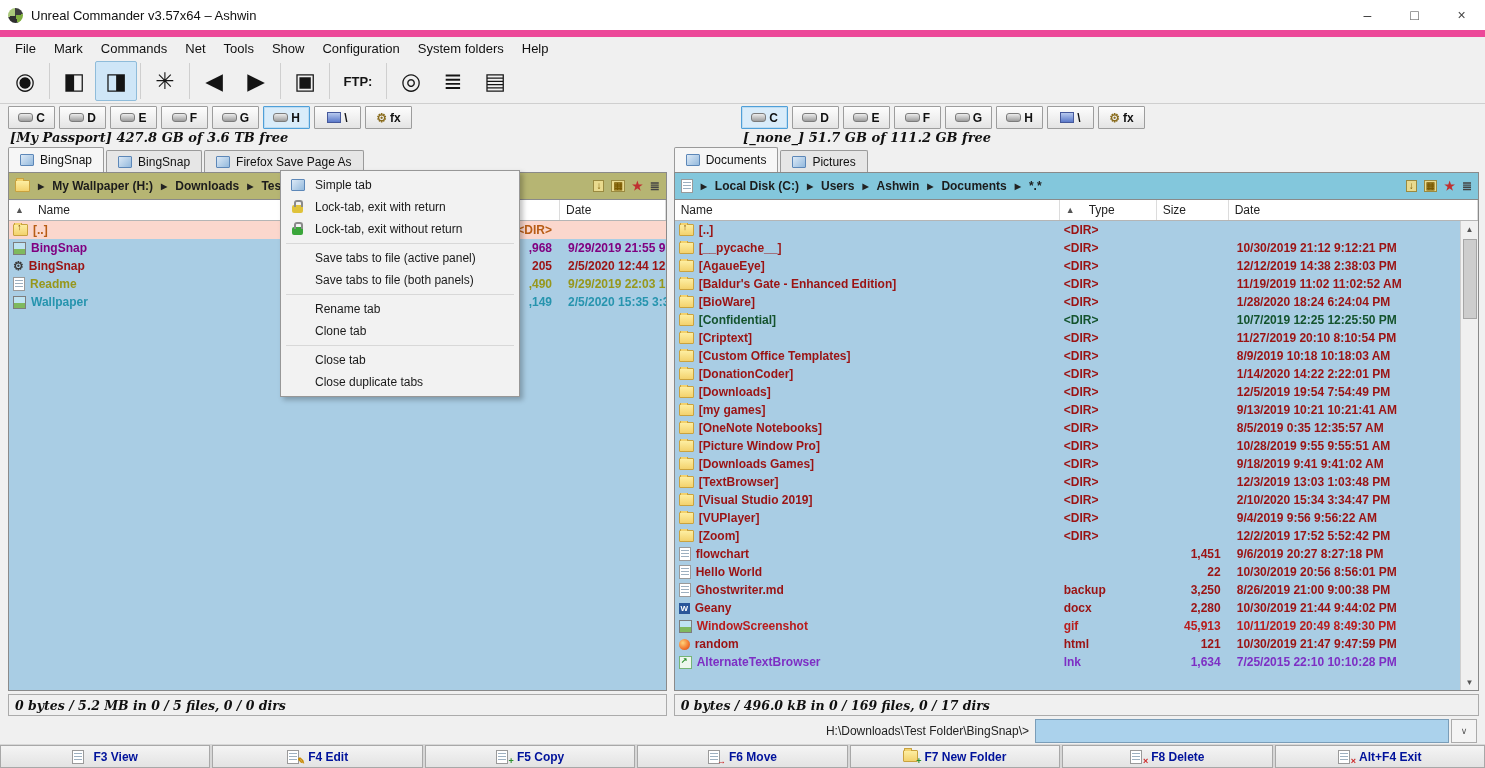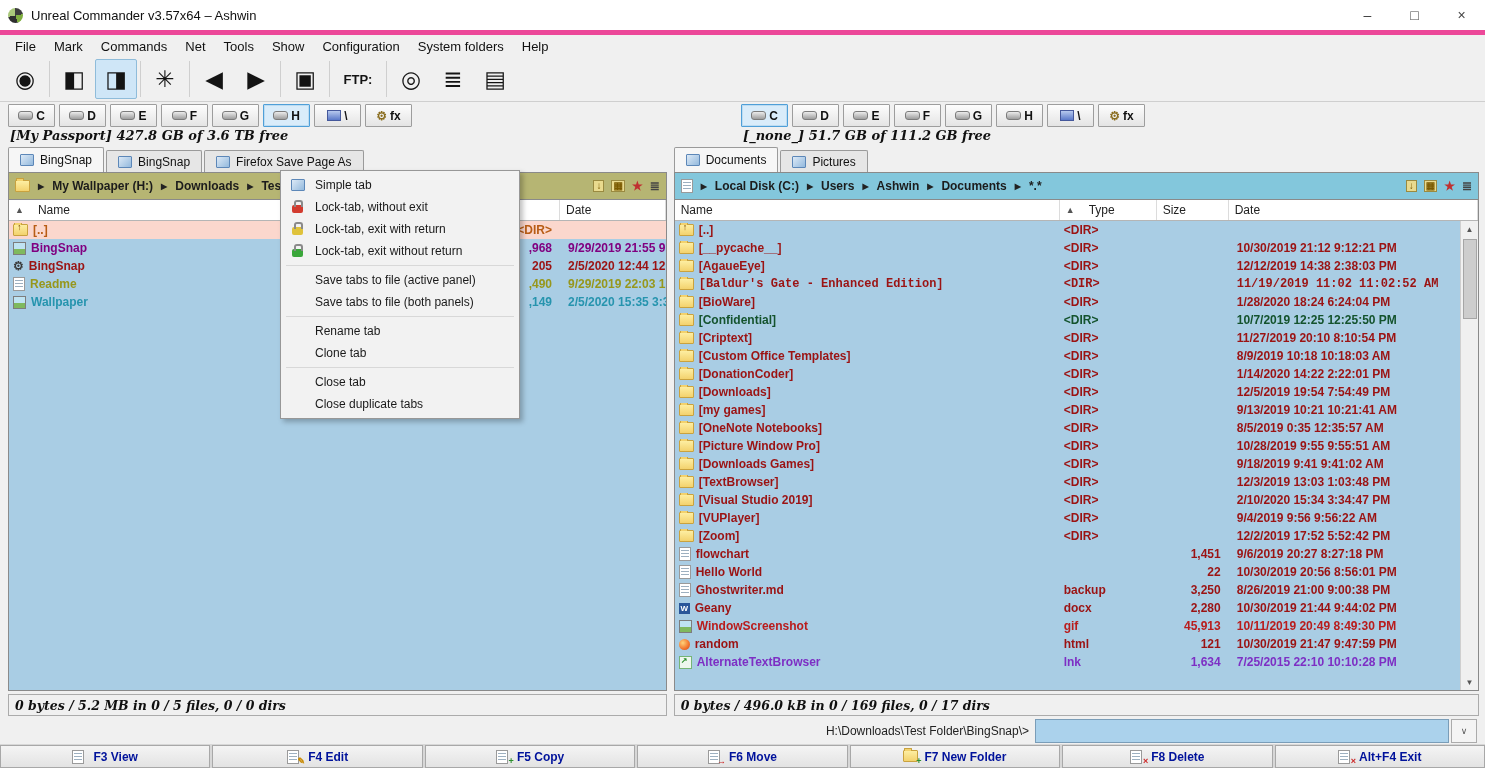--- a/index.html
+++ b/index.html
@@ -1,19 +1,19 @@
 <!DOCTYPE html>
 <html><head>
 <meta charset="utf-8">
 <style>
   html,body{margin:0;padding:0}
   body{width:1485px;height:768px;position:relative;background:#f0f0f0;
        font-family:"Liberation Sans",sans-serif;overflow:hidden;
        -webkit-font-smoothing:antialiased}
-  .titlebar{height:30px;background:#ffffff;display:flex;align-items:center;padding-left:8px;gap:8px;border-bottom:5px solid #ec4899}
+  .titlebar{height:30px;background:#ffffff;display:flex;align-items:center;padding-left:8px;gap:8px;border-bottom:7px solid #ec4899}
   .appicon{width:15px;height:15px;border-radius:50%;background:conic-gradient(#3c3c3c 0 22%,#7fae3f 22% 45%,#2e2e2e 45% 72%,#a9c77a 72%)}
   .title-text{font-size:13px;color:#111}
   .win-controls{margin-left:auto;display:flex;height:100%}
   .win-btn{width:47px;height:100%;display:flex;align-items:center;justify-content:center;font-size:14px;color:#444}
   .menubar{height:22px;display:flex;align-items:center;background:#f0f0f0;padding-left:6px}
   .menu-item{padding:2px 9px;font-size:13px;color:#111}
   .toolbar{height:44px;display:flex;align-items:center;background:#f0f0f0;border-bottom:1px solid #cfcfcf;padding-left:4px}
   .tb-btn{min-width:40px;height:38px;display:flex;align-items:center;justify-content:center;font-size:23px;color:#141414;border:1px solid transparent;border-radius:2px}
   .tb-btn.ftp{font-size:13px;font-weight:700;padding:0 4px}
   .tb-btn.active{background:#cfe6f7;border-color:#8fbcda}
@@ -376,21 +376,21 @@
             </div>
             <div class="frow" style="grid-template-columns: 385px 97px 72px 1fr; color: rgb(155, 19, 19);">
               <div class="cell-name">
                 <span class="ic-folder"></span>
                 <span>[AgaueEye]</span>
               </div>
               <div class="cell-type">&lt;DIR&gt;</div>
               <div class="cell-size"></div>
               <div class="cell-date">12/12/2019 14:38 2:38:03 PM</div>
             </div>
-            <div class="frow" style="grid-template-columns: 385px 97px 72px 1fr; color: rgb(155, 19, 19); font-family: Liberation Mono, monospace;">
+            <div class="frow" style="grid-template-columns: 385px 97px 72px 1fr; color: rgb(155, 19, 19);">
               <div class="cell-name">
                 <span class="ic-folder"></span>
                 <span>[Baldur's Gate - Enhanced Edition]</span>
               </div>
               <div class="cell-type">&lt;DIR&gt;</div>
               <div class="cell-size"></div>
               <div class="cell-date">11/19/2019 11:02 11:02:52 AM</div>
             </div>
             <div class="frow" style="grid-template-columns: 385px 97px 72px 1fr; color: rgb(155, 19, 19);">
               <div class="cell-name">
@@ -592,26 +592,20 @@
       <div class="statusbar">0 bytes / 496.0 kB in 0 / 169 files, 0 / 17 dirs</div>
     </div>
 </div>
 
 <div class="ctx" id="ctxmenu">
     <div class="ctx-item">
       <span class="ctx-ic">
         <span class="ic-tab"></span>
       </span>
       <span>Simple tab</span>
-    </div>
-    <div class="ctx-item">
-      <span class="ctx-ic">
-        <span class="lock red"></span>
-      </span>
-      <span>Lock-tab, without exit</span>
     </div>
     <div class="ctx-item">
       <span class="ctx-ic">
         <span class="lock yellow"></span>
       </span>
       <span>Lock-tab, exit with return</span>
     </div>
     <div class="ctx-item">
       <span class="ctx-ic">
         <span class="lock green"></span>

